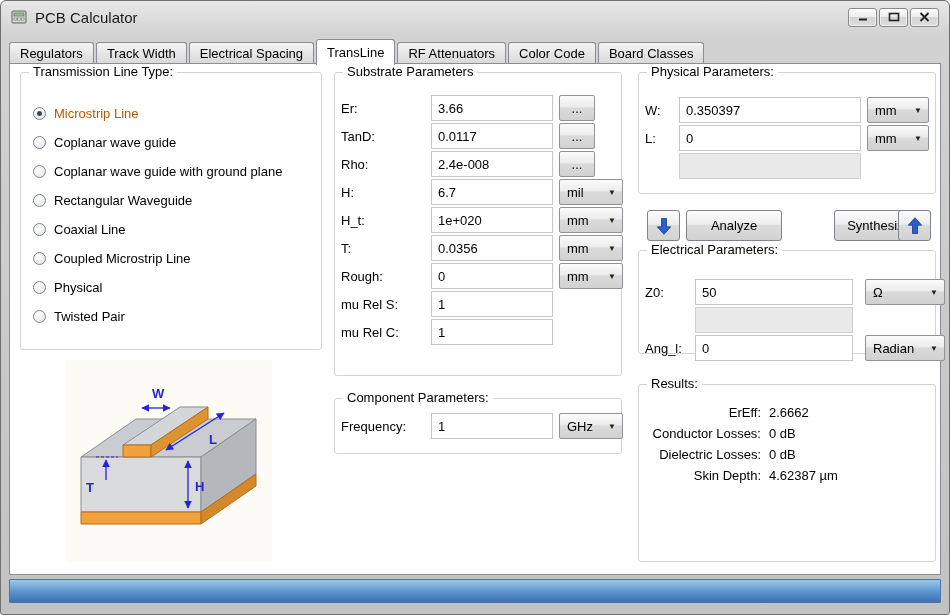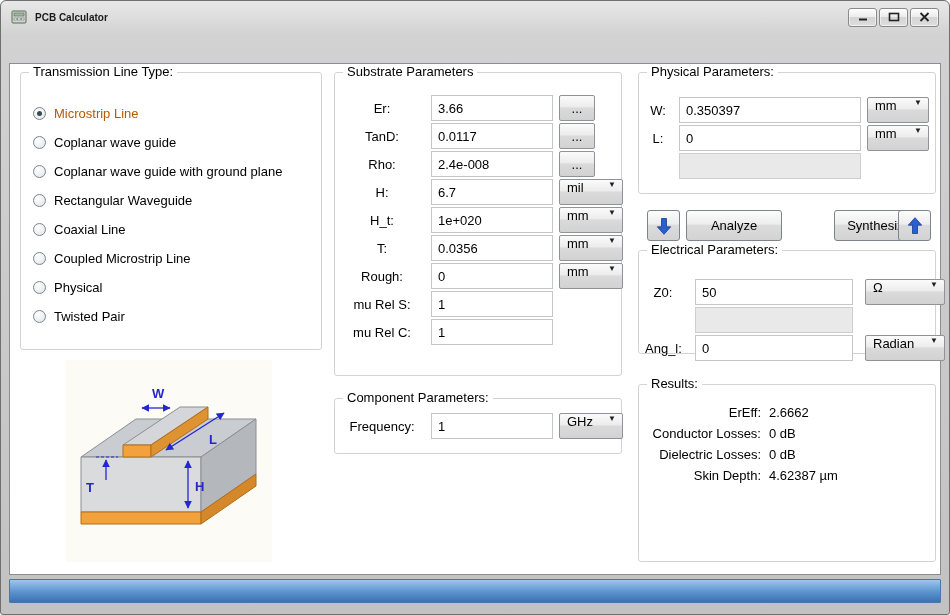--- a/index.html
+++ b/index.html
@@ -11,21 +11,21 @@
     background: linear-gradient(#e8e8e8, #d2d2d2 34px, #c9c9c9 60%, #c2c2c2);
     border:1px solid #6f6f6f;
     border-radius:6px 6px 3px 3px;
     overflow:hidden;
   }
 
   
   .titlebar { position:absolute; left:0; top:0; right:0; height:32px;
     display:flex; align-items:center; padding:0 10px; gap:7px; }
   .app-icon { width:17px; height:16px; display:inline-block; }
-  .win-title { font-size:10px; color:#1a1a1a;font-weight:bold; }
+  .win-title { font-size:15px; color:#1a1a1a; }
   .caption-buttons { margin-left:auto; display:flex; gap:2px; padding-top:0px; }
   .cap-btn {
     width:29px; height:19px; display:flex; align-items:center; justify-content:center;
     border:1px solid #898989; border-radius:3px;
     background: linear-gradient(#fdfdfd, #ececec 45%, #d4d4d4 50%, #dedede);
     box-shadow: inset 0 0 0 1px rgba(255,255,255,.55);
     cursor:pointer;
   }
   .cap-btn svg { display:block; }
 
@@ -63,30 +63,30 @@
     background: radial-gradient(circle at 35% 30%, #ffffff, #dfe3e6); position:relative; flex:0 0 auto; }
   .radio.checked::after { content:""; position:absolute; left:3px; top:3px; width:5px; height:5px;
     border-radius:50%; background:#3b4a52; }
   .radio-label { white-space:nowrap; }
   .radio-label.selected { color:#b35900; }
 
   .diagram { position:absolute; left:56px; top:296px; width:206px; height:202px; }
 
   
   .frow-grid { display:grid; column-gap:6px; row-gap:2px; align-items:center; }
-  .flabel { text-align:center; padding-right:2px; white-space:nowrap; }
+  .flabel { text-align:left; padding-right:2px; white-space:nowrap; }
   .field {
     height:26px; width:100%; border:1px solid #c4c6c8; background:#fff;
     font-family:"Liberation Sans", sans-serif; font-size:13px; padding:0 6px; color:#000;
   }
   .field:disabled { background:#e9e9e9; border-color:#cfcfcf; }
   .combo {
     height:26px; border:1px solid #8f9297; border-radius:2px;
     background: linear-gradient(#fbfbfb, #ececec 45%, #dadada 50%, #d2d2d2);
-    display:flex; justify-content:space-between;
+    display:flex; align-items:center; justify-content:space-between;
     padding:0 6px 0 7px; cursor:pointer; white-space:nowrap;
   }
   .combo-arrow { font-size:8px; color:#222; margin-left:4px; }
   .dots-btn {
     height:26px; width:36px; border:1px solid #8f9297; border-radius:2px;
     background: linear-gradient(#fbfbfb, #ececec 45%, #dadada 50%, #d2d2d2);
     font-family:"Liberation Sans", sans-serif; font-size:13px; cursor:pointer;
   }
   .push-btn {
     position:absolute; height:31px; border:1px solid #7f848a; border-radius:3px;
@@ -139,20 +139,29 @@
           </svg>
       </div>
       <div class="cap-btn">
         <svg width="11" height="10" viewBox="0 0 11 10">
             <path d="M1.5 1 L9.5 9 M9.5 1 L1.5 9" stroke="#222" stroke-width="1.8"></path>
           </svg>
       </div>
     </div>
   </div>
 
+  <div class="tabbar">
+    <div class="tab">Regulators</div>
+    <div class="tab">Track Width</div>
+    <div class="tab">Electrical Spacing</div>
+    <div class="tab active">TransLine</div>
+    <div class="tab">RF Attenuators</div>
+    <div class="tab">Color Code</div>
+    <div class="tab">Board Classes</div>
+  </div>
 
   <div class="content">
 
     <div class="group g-ttype">
       <span class="group-label">Transmission Line Type:</span>
       <div class="radio-list">
         <div class="radio-row">
           <span class="radio checked"></span>
           <span class="radio-label selected">Microstrip Line</span>
         </div>

